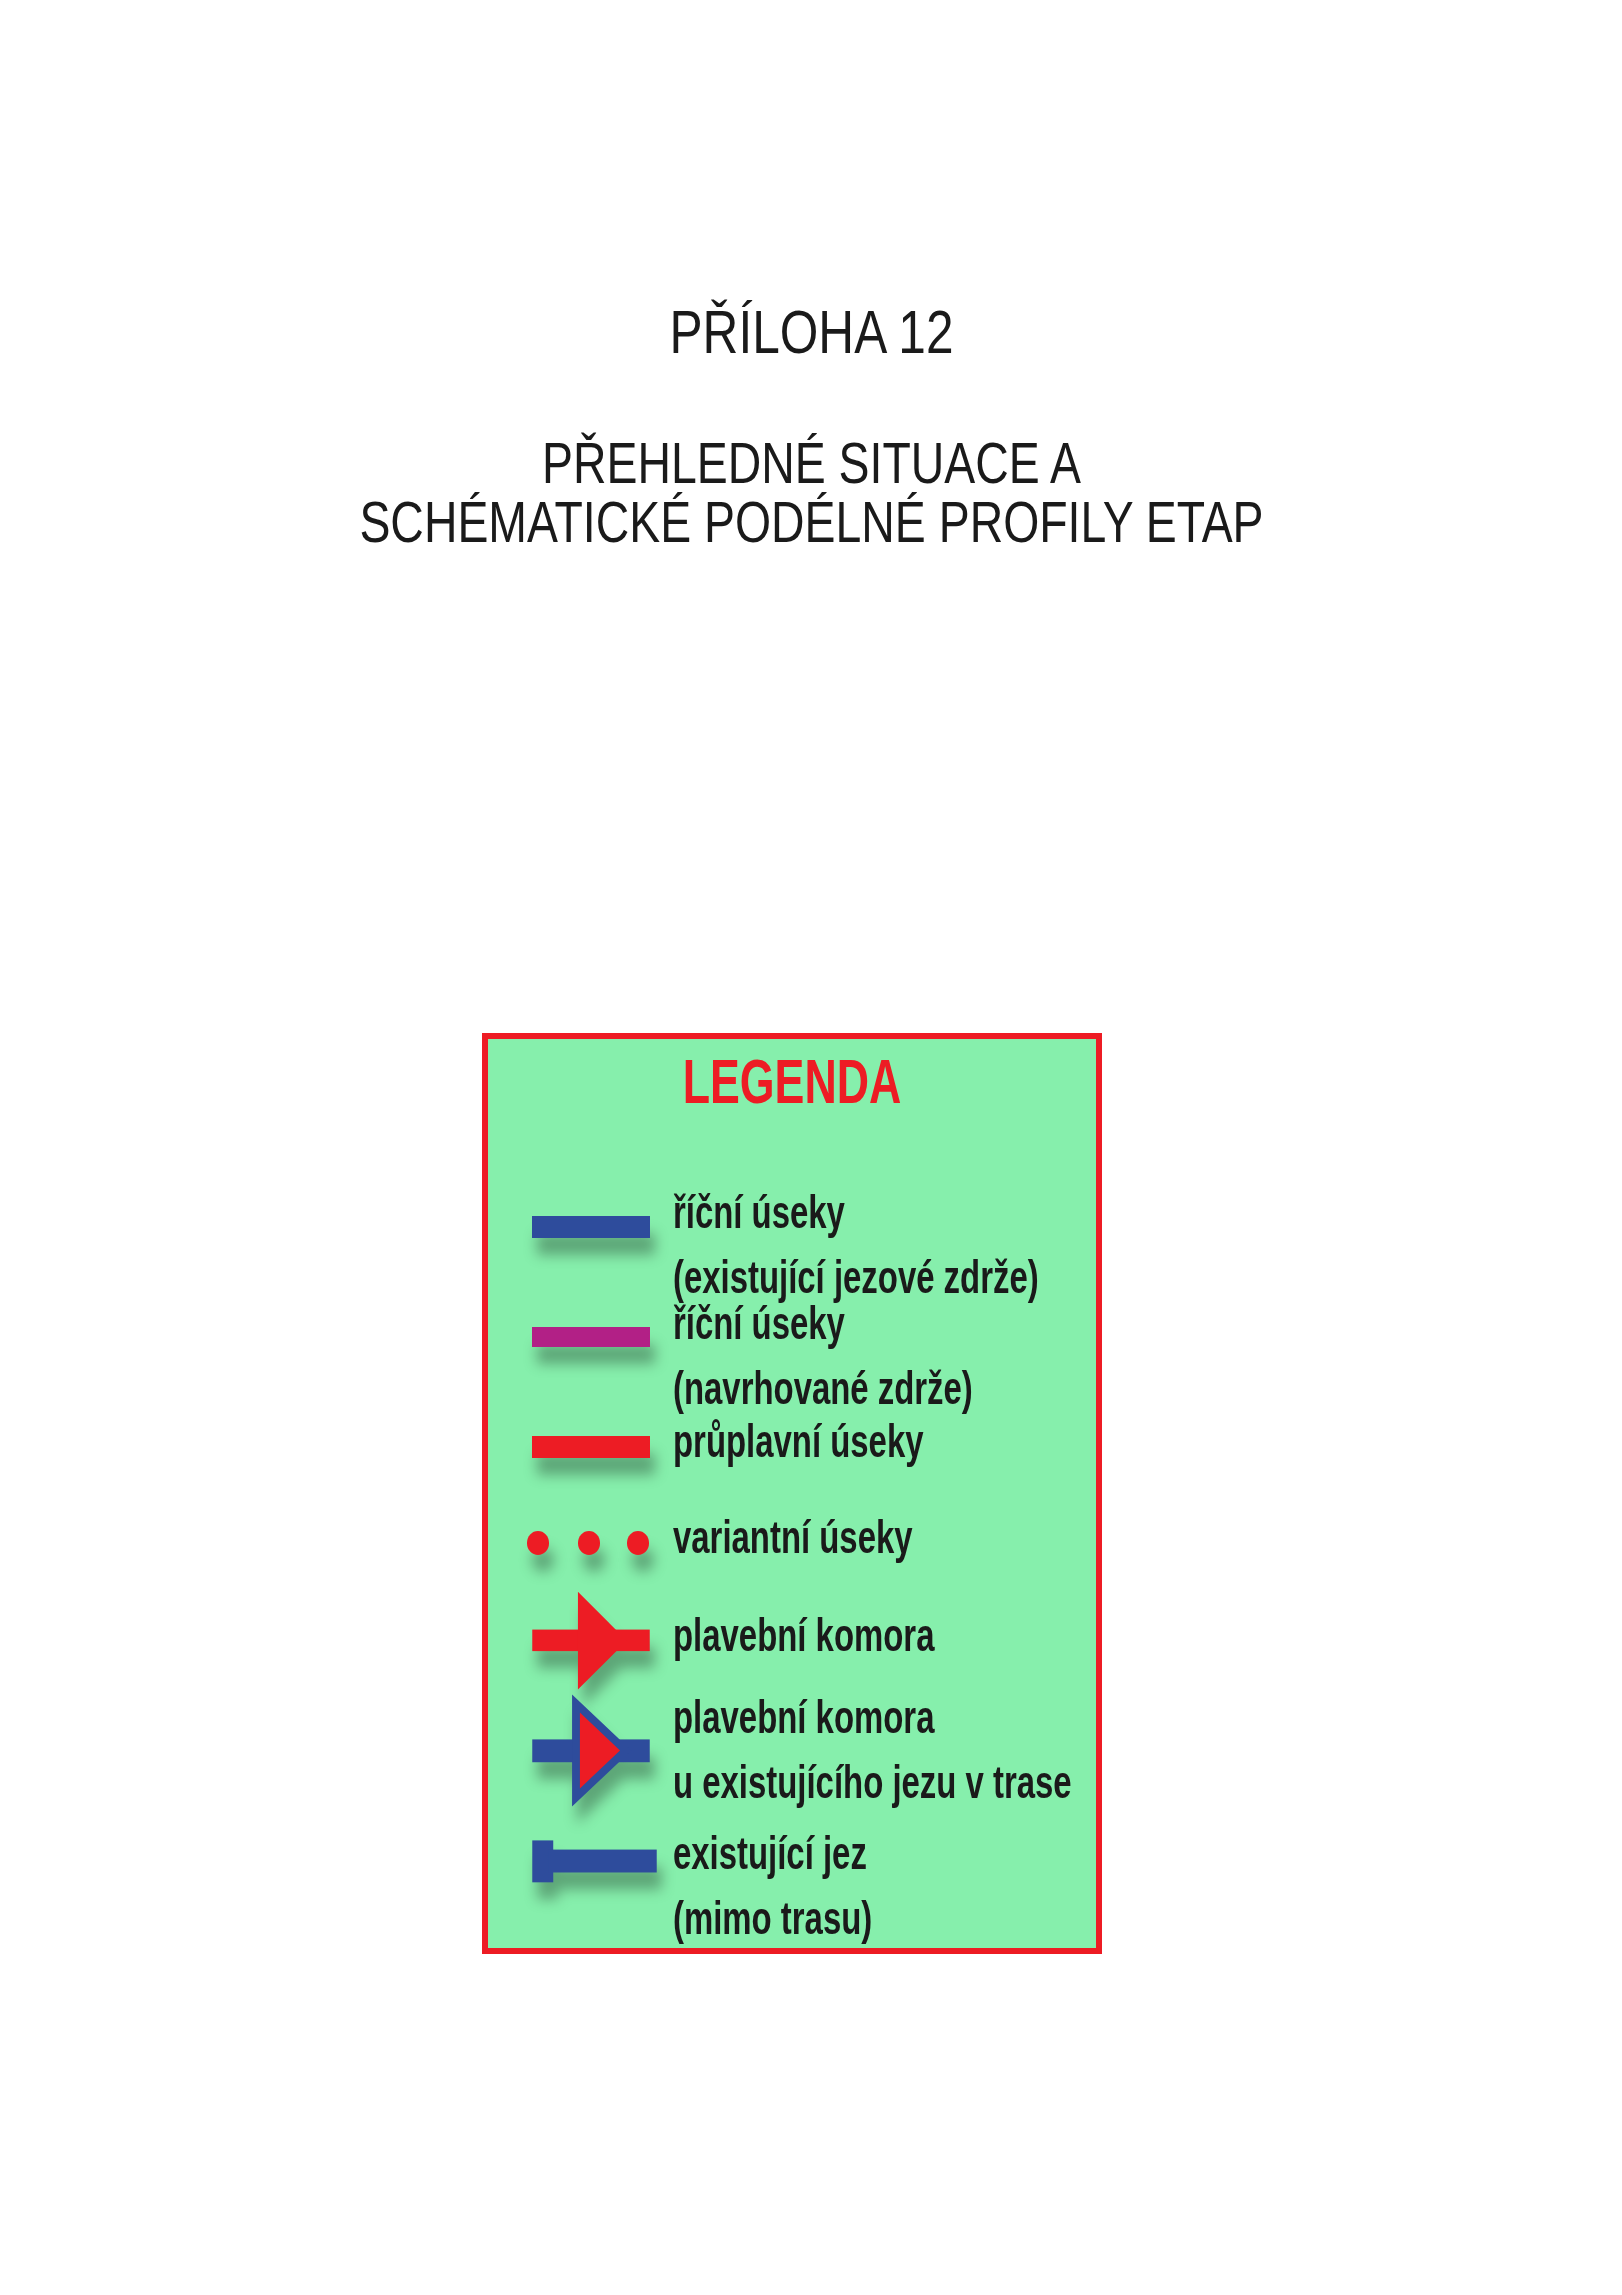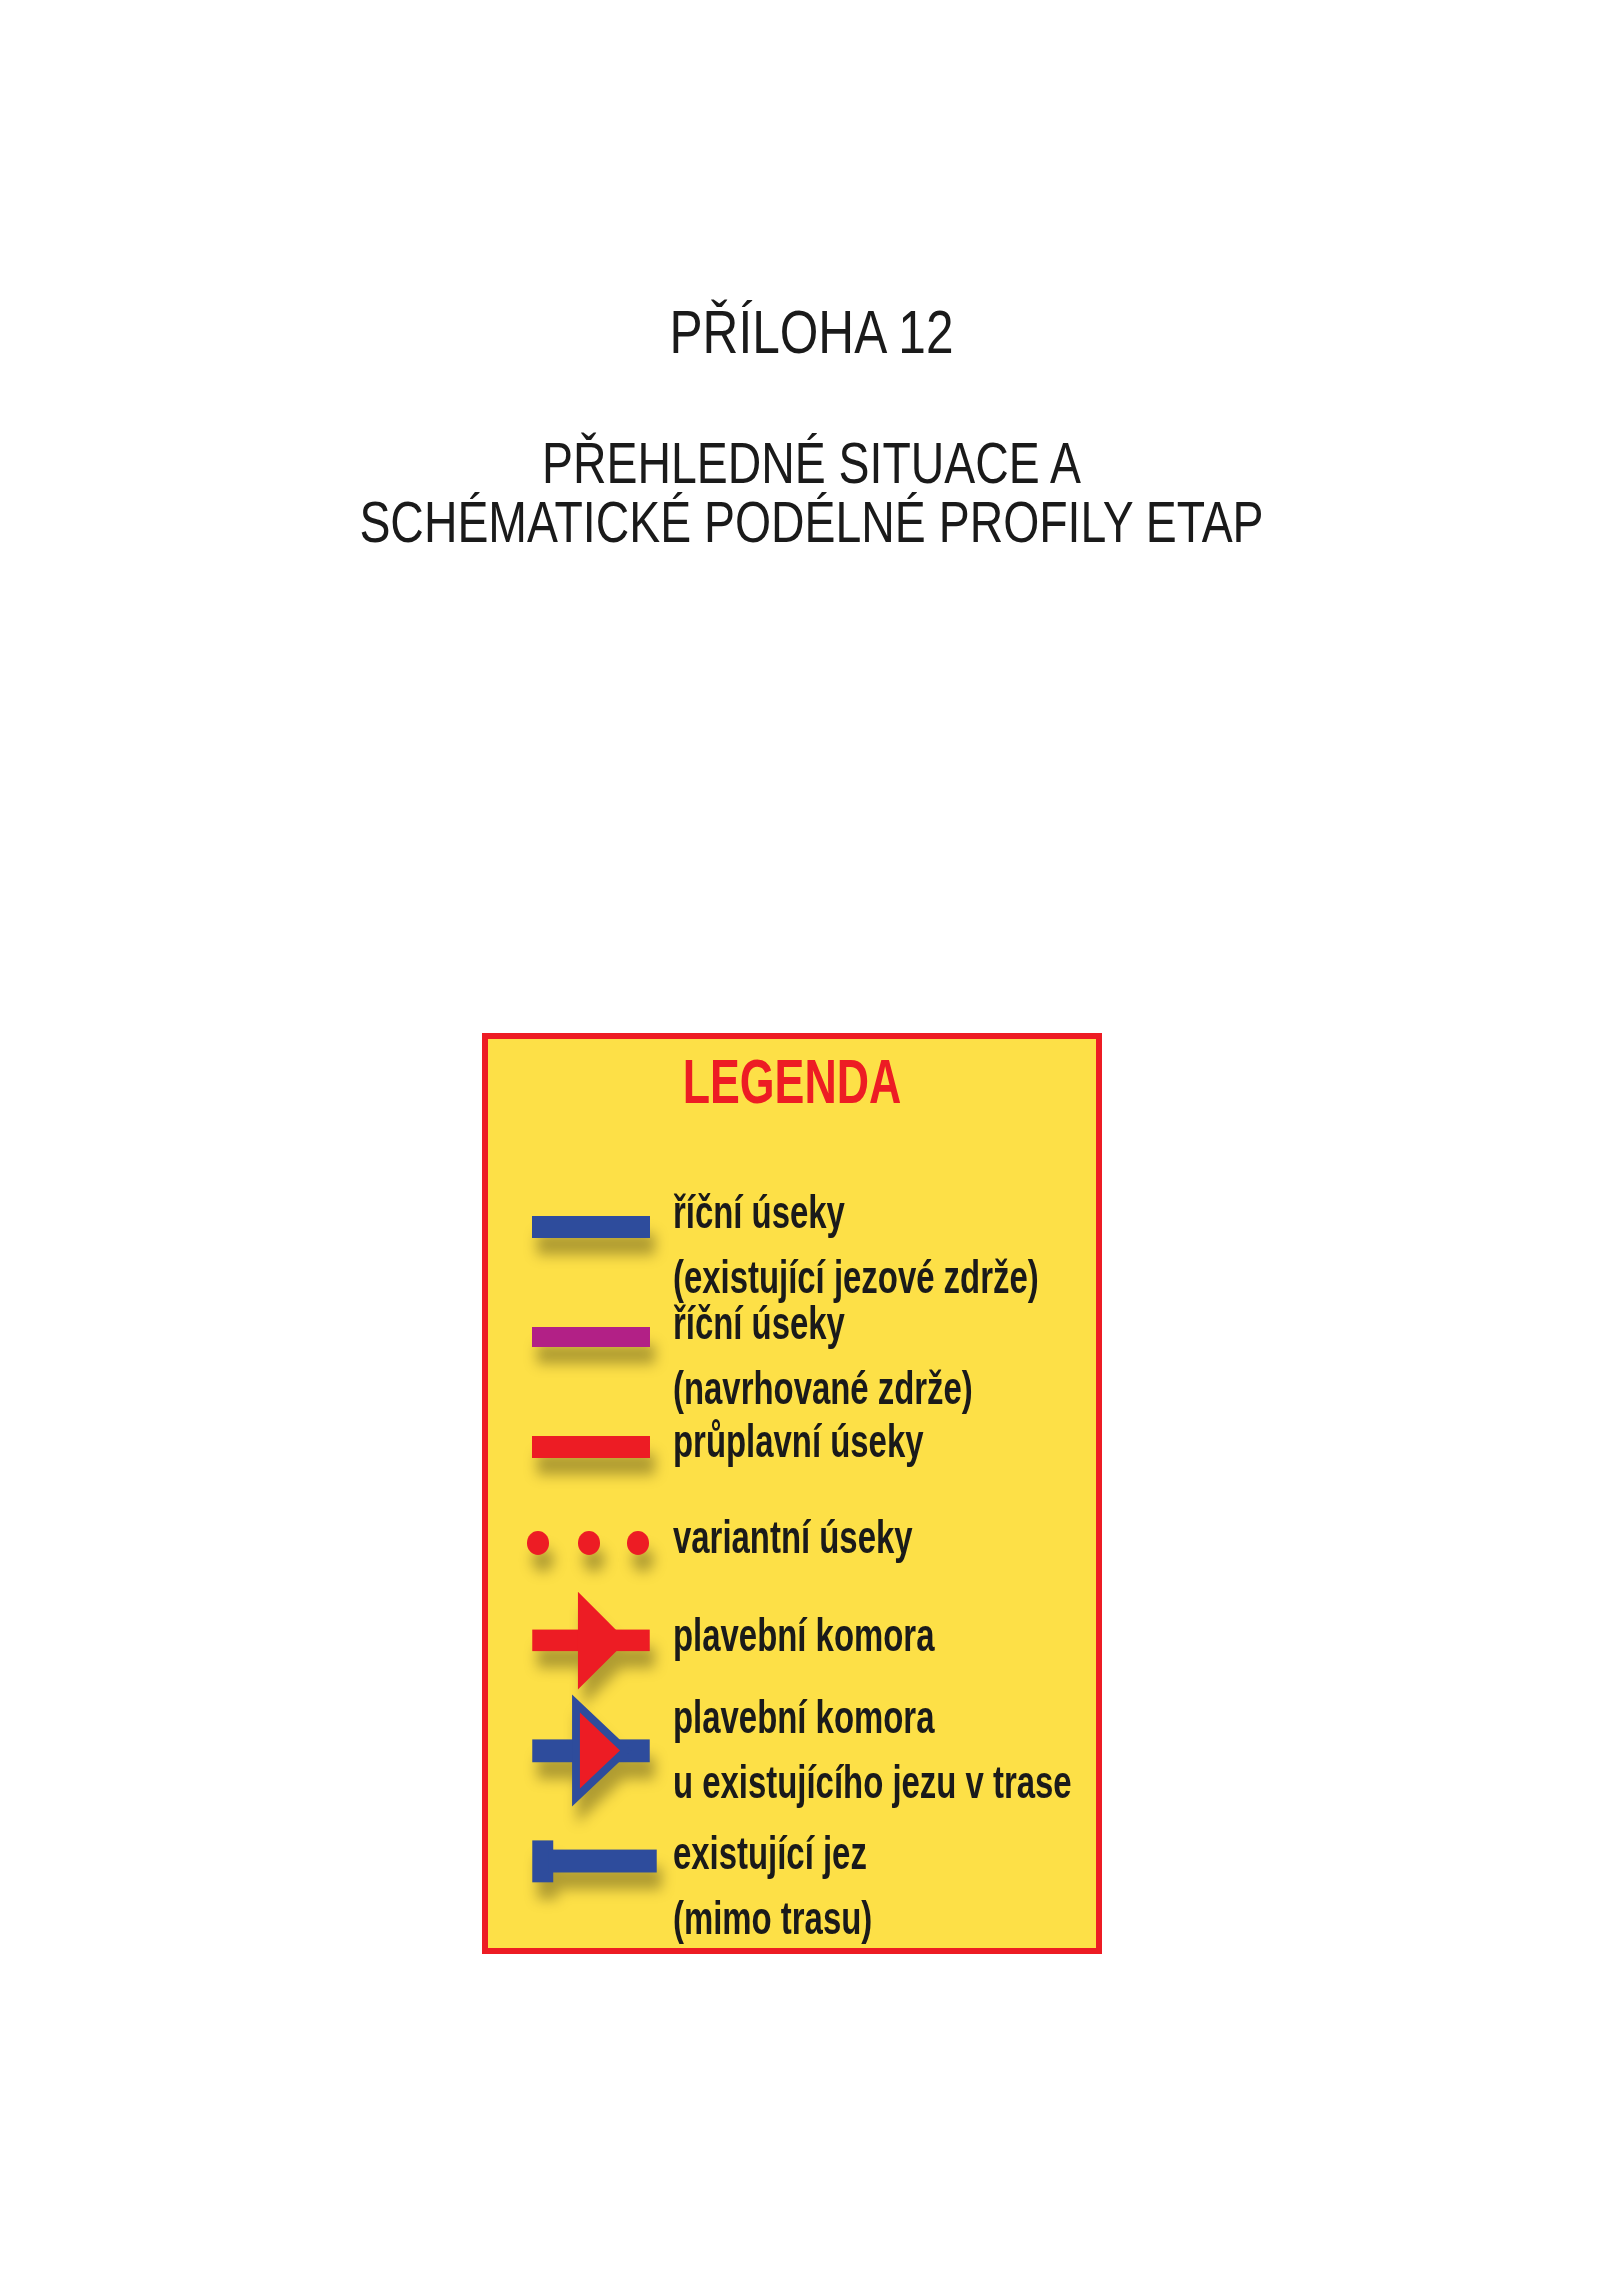--- a/index.html
+++ b/index.html
@@ -31,21 +31,21 @@
     transform-origin:center top;
     white-space:nowrap;
   }
 
   
   .legend-box{
     left:482px;top:1033px;
     width:620px;height:921px;
     border:6.5px solid var(--red);
     box-sizing:border-box;
-    background:#fde047;
+    background:#86efac;
   }
   .legend-heading{
     left:0;right:0;top:10.5px;
     text-align:center;
     font-size:63px;line-height:63px;
     font-weight:700;
     color:var(--red);
     white-space:nowrap;
   }
   .legend-heading .squeeze{

